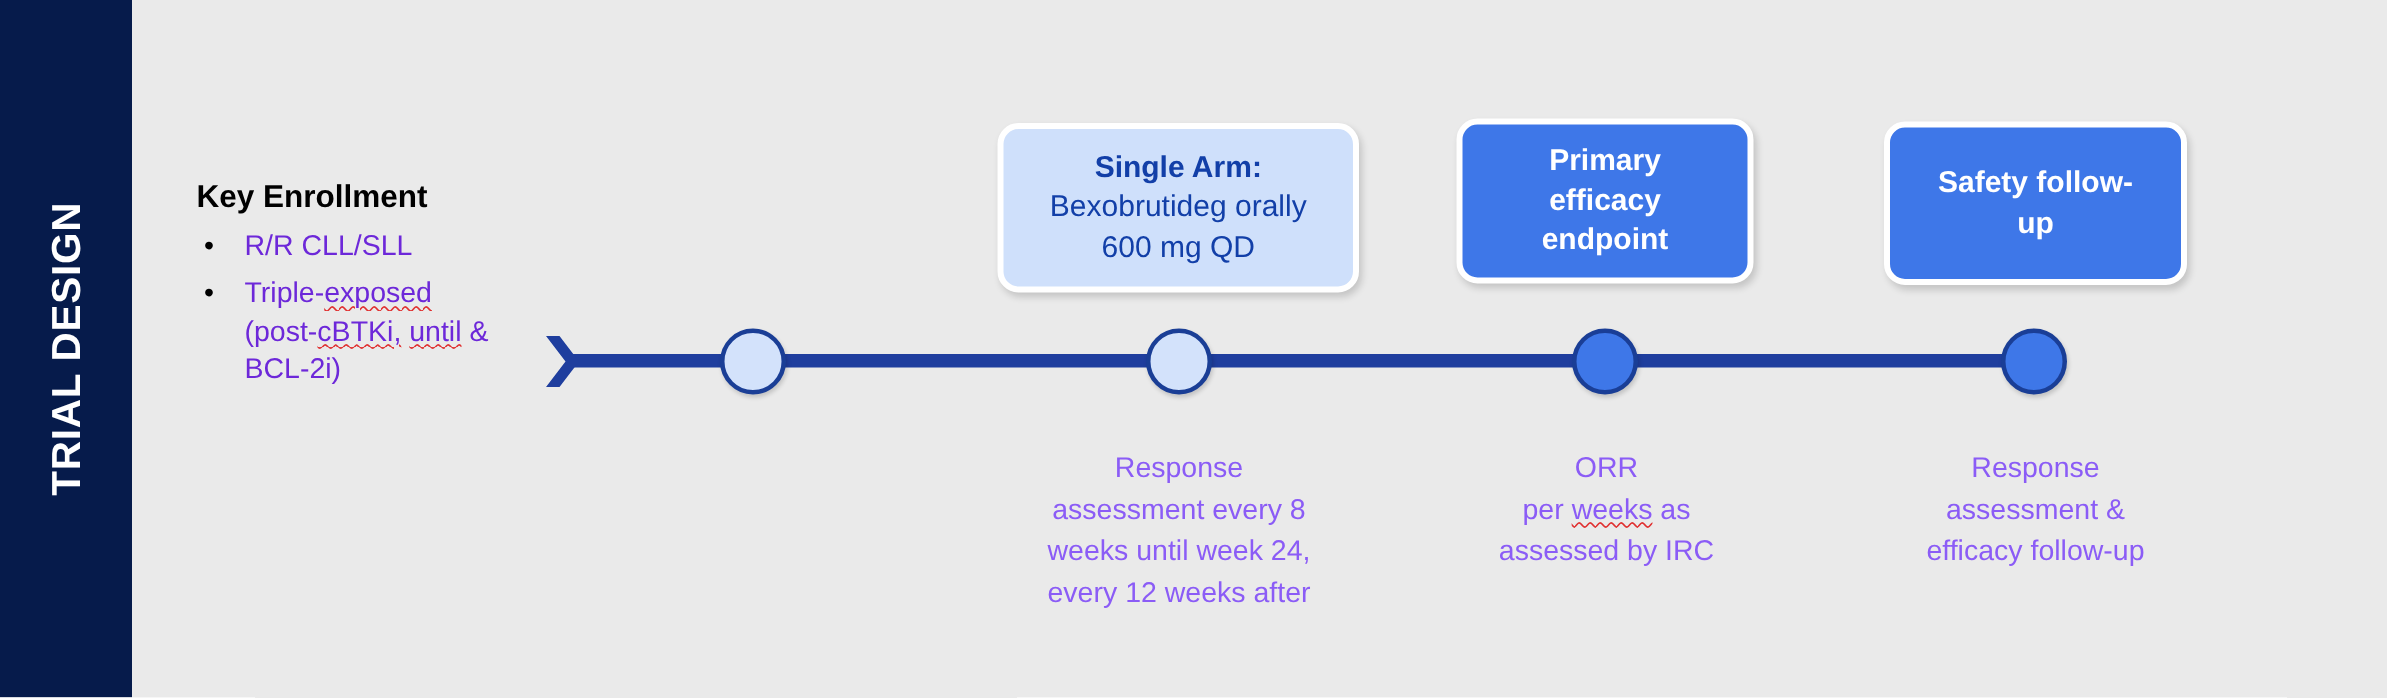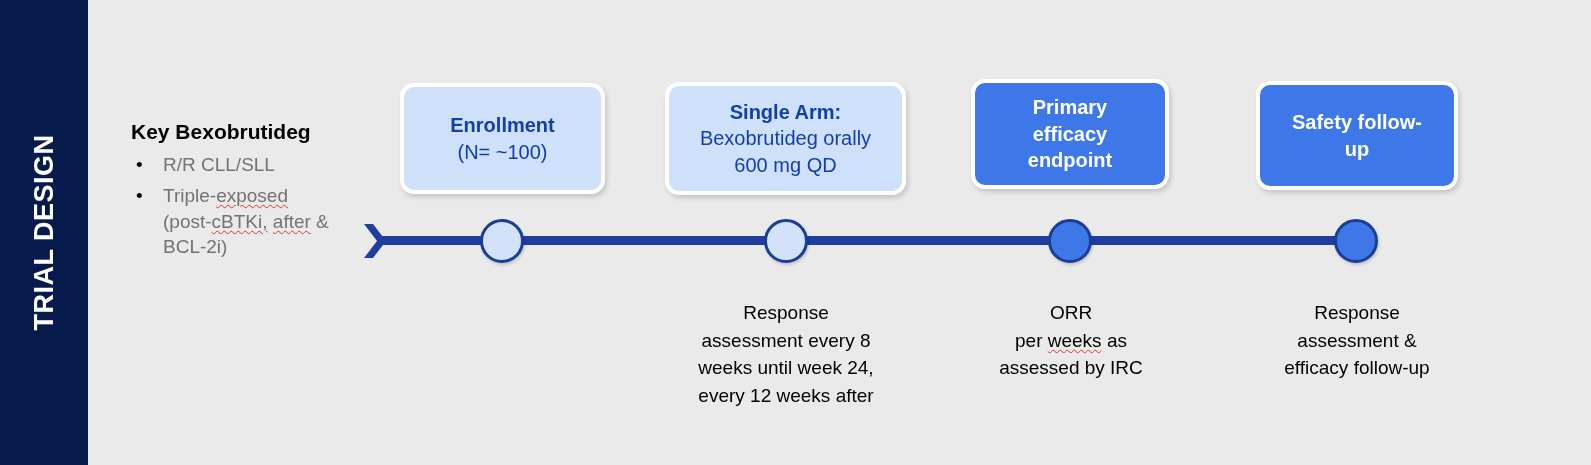--- a/index.html
+++ b/index.html
@@ -68,21 +68,21 @@
     font-size: 19px;
     line-height: 1.33;
     color: #000000;
     text-align: left;
     padding-left: 5px;
     box-sizing: border-box;
   }
   .bullet-text {
     font-size: 19px;
     line-height: 1.33;
-    color: #737373;
+    color: #6d28d9;
   }
   .sp {
     text-decoration: underline;
     text-decoration-style: wavy;
     text-decoration-color: #E03030;
     text-decoration-thickness: 1px;
     text-underline-offset: 2px;
     margin-top: 37px;
   }
 
@@ -149,62 +149,58 @@
   .stage-box.light .box-line-normal { color: #123FA8; }
   .stage-box.solid .box-line-bold,
   .stage-box.solid .box-line-normal { color: #FFFFFF; }
 
   
   .caption {
     position: absolute;
     text-align: center;
     font-size: 19px;
     line-height: 1.45;
-    color: #000000;
+    color: #8b5cf6;
   }
 </style>
 </head>
 <body>
 
 <div id="slide">
 
   <div id="rail">
     <div id="rail-label">TRIAL DESIGN</div>
   </div>
 
   <div id="eligibility">
-    <div id="elig-title">Key Bexobrutideg</div>
+    <div id="elig-title">Key Enrollment</div>
 
     <div class="bullet-row">
       <div class="bullet-dot">•</div>
       <div class="bullet-text">R/R CLL/SLL</div>
     </div>
 
     <div class="bullet-row">
       <div class="bullet-dot">•</div>
-      <div class="bullet-text"><span>Triple-</span><span class="sp">exposed</span><span> (post-</span><span class="sp">cBTKi,</span><span> </span><span class="sp">after</span><span> &amp; BCL-2i)</span></div>
+      <div class="bullet-text"><span>Triple-</span><span class="sp">exposed</span><span> (post-</span><span class="sp">cBTKi,</span><span> </span><span class="sp">until</span><span> &amp; BCL-2i)</span></div>
     </div>
   </div>
 
   <div id="line"></div>
   <div id="arrow-head">
     <svg width="24" height="38" viewBox="0 0 24 38" xmlns="http://www.w3.org/2000/svg">
       <polygon points="1,2 10,2 23,19 10,36 1,36 14,19" fill="#1F3E9E"></polygon>
     </svg>
   </div>
 
   <div class="node light" style="left:480px; top:219px;"></div>
   <div class="node light" style="left:764px; top:219px;"></div>
   <div class="node solid" style="left:1048px; top:219px;"></div>
   <div class="node solid" style="left:1334px; top:219px;"></div>
 
-  <div class="stage-box light" style="left:400px; top:83px; width:205px; height:111px;">
-    <div class="box-line-bold">Enrollment</div>
-    <div class="box-line-normal">(N= ~100)</div>
-  </div>
 
   <div class="stage-box light" style="left:665px; top:82px; width:241px; height:113px;text-align:right;">
     <div class="box-line-bold">Single Arm:</div>
     <div class="box-line-normal">Bexobrutideg orally</div>
     <div class="box-line-normal">600 mg QD</div>
   </div>
 
   <div class="stage-box solid" style="left:971px; top:79px; width:198px; height:110px;">
     <div class="box-line-bold">Primary</div>
     <div class="box-line-bold">efficacy</div>

